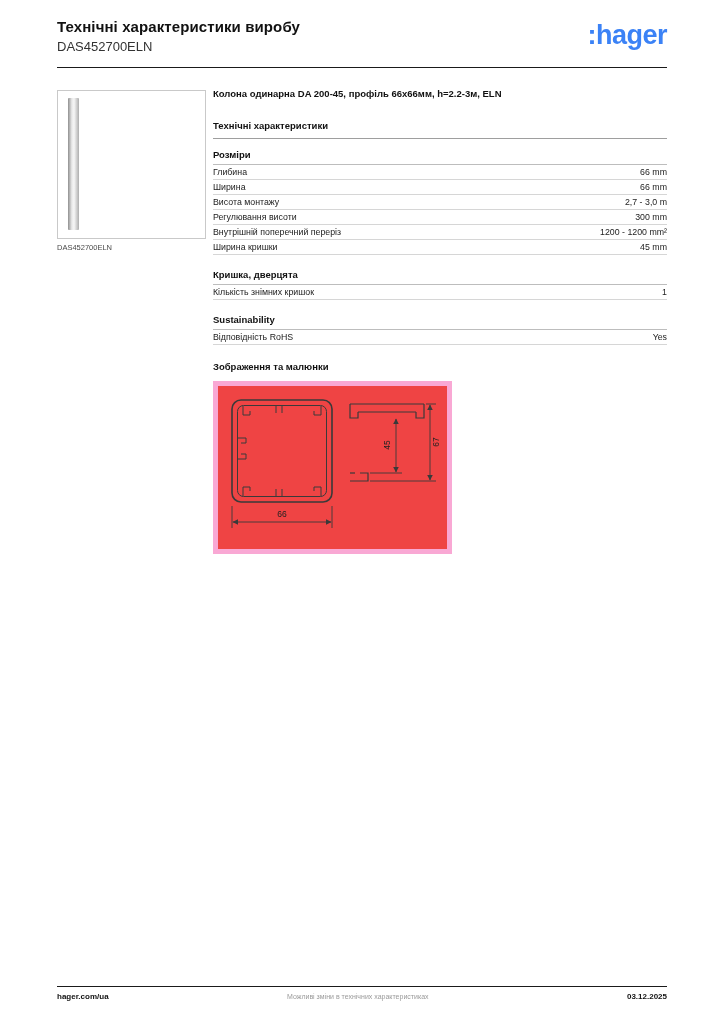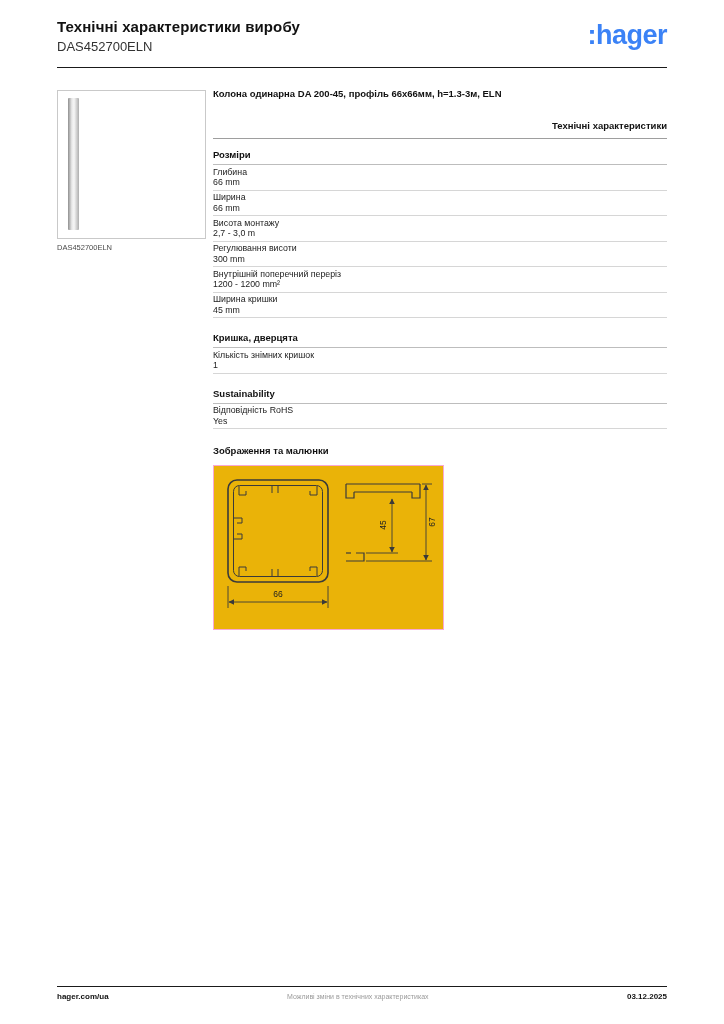--- a/index.html
+++ b/index.html
@@ -21,30 +21,30 @@
                border:1px solid #c9c9c9; background:#fff; }
   .photo-col { position:absolute; left:10px; top:7px; width:11px; height:132px;
                background:linear-gradient(90deg,#8f8f8f,#e9e9e9 35%,#f6f6f6 55%,#aeaeae);
                border-radius:1px; }
   .photo-caption { position:absolute; left:57px; top:243px; font-size:7.5px; color:#4a4a4a; }
 
   
   .right-col { position:absolute; left:213px; top:88px; width:454px; }
   .desc { font-size:9.5px; font-weight:bold; line-height:12px; margin-bottom:20px; color:#111; }
   .tech-title { font-size:9.5px; font-weight:bold; line-height:12px; padding-bottom:6px;
-                border-bottom:1px solid #9e9e9e; margin-bottom:10px; color:#111;text-align:right; }
+                border-bottom:1px solid #9e9e9e; margin-bottom:10px; color:#111; }
   .group { margin-bottom:14px; }
   .group-title { font-size:9.5px; font-weight:bold; line-height:12px; padding-bottom:3px;
                  border-bottom:1px solid #bdbdbd; color:#111; }
   .row { display:flex; justify-content:space-between; align-items:baseline;
          padding:1.5px 0 2px; border-bottom:1px solid #d6d6d6;
-         font-size:8.8px; line-height:10.5px; color:#222;flex-direction:column; }
+         font-size:8.8px; line-height:10.5px; color:#222; }
   .row .value { text-align:right; white-space:nowrap; }
   .images-title { font-size:9.5px; font-weight:bold; line-height:12px; margin:16px 0 8px; color:#111; }
-  .drawing-box { width:229px; height:163px; border:1px solid #f9a8d4; background:#eab308; }
+  .drawing-box { width:229px; height:163px; border:5px solid #f9a8d4; background:#ef4444; }
   svg text { font-family:"Liberation Sans", sans-serif; }
 
   
   .footer { position:absolute; left:57px; right:57px; top:986px; border-top:1.5px solid #1a1a1a;
             padding-top:5px; display:flex; justify-content:space-between; align-items:center; }
   .footer-left  { font-size:8px; font-weight:bold; color:#111; text-decoration:none; }
   .footer-center{ font-size:7px; color:#9a9a9a; }
   .footer-right { font-size:8px; font-weight:bold; color:#111;margin-left:20px; }
 </style>
 </head>
@@ -58,21 +58,21 @@
     <div class="logo" style="color: #3b82f6;">:hager</div>
   </div>
   <div class="header-rule"></div>
 
   <div class="photo-box">
     <div class="photo-col"></div>
   </div>
   <div class="photo-caption">DAS452700ELN</div>
 
   <div class="right-col">
-    <div class="desc">Колона одинарна DA 200-45, профіль 66х66мм, h=1.3-3м, ELN</div>
+    <div class="desc">Колона одинарна DA 200-45, профіль 66х66мм, h=2.2-3м, ELN</div>
     <div class="tech-title">Технічні характеристики</div>
 
     <div class="group">
       <div class="group-title">Розміри</div>
       <div class="row">
         <span class="label">Глибина</span>
         <span class="value">66 mm</span>
       </div>
       <div class="row">
         <span class="label">Ширина</span>

